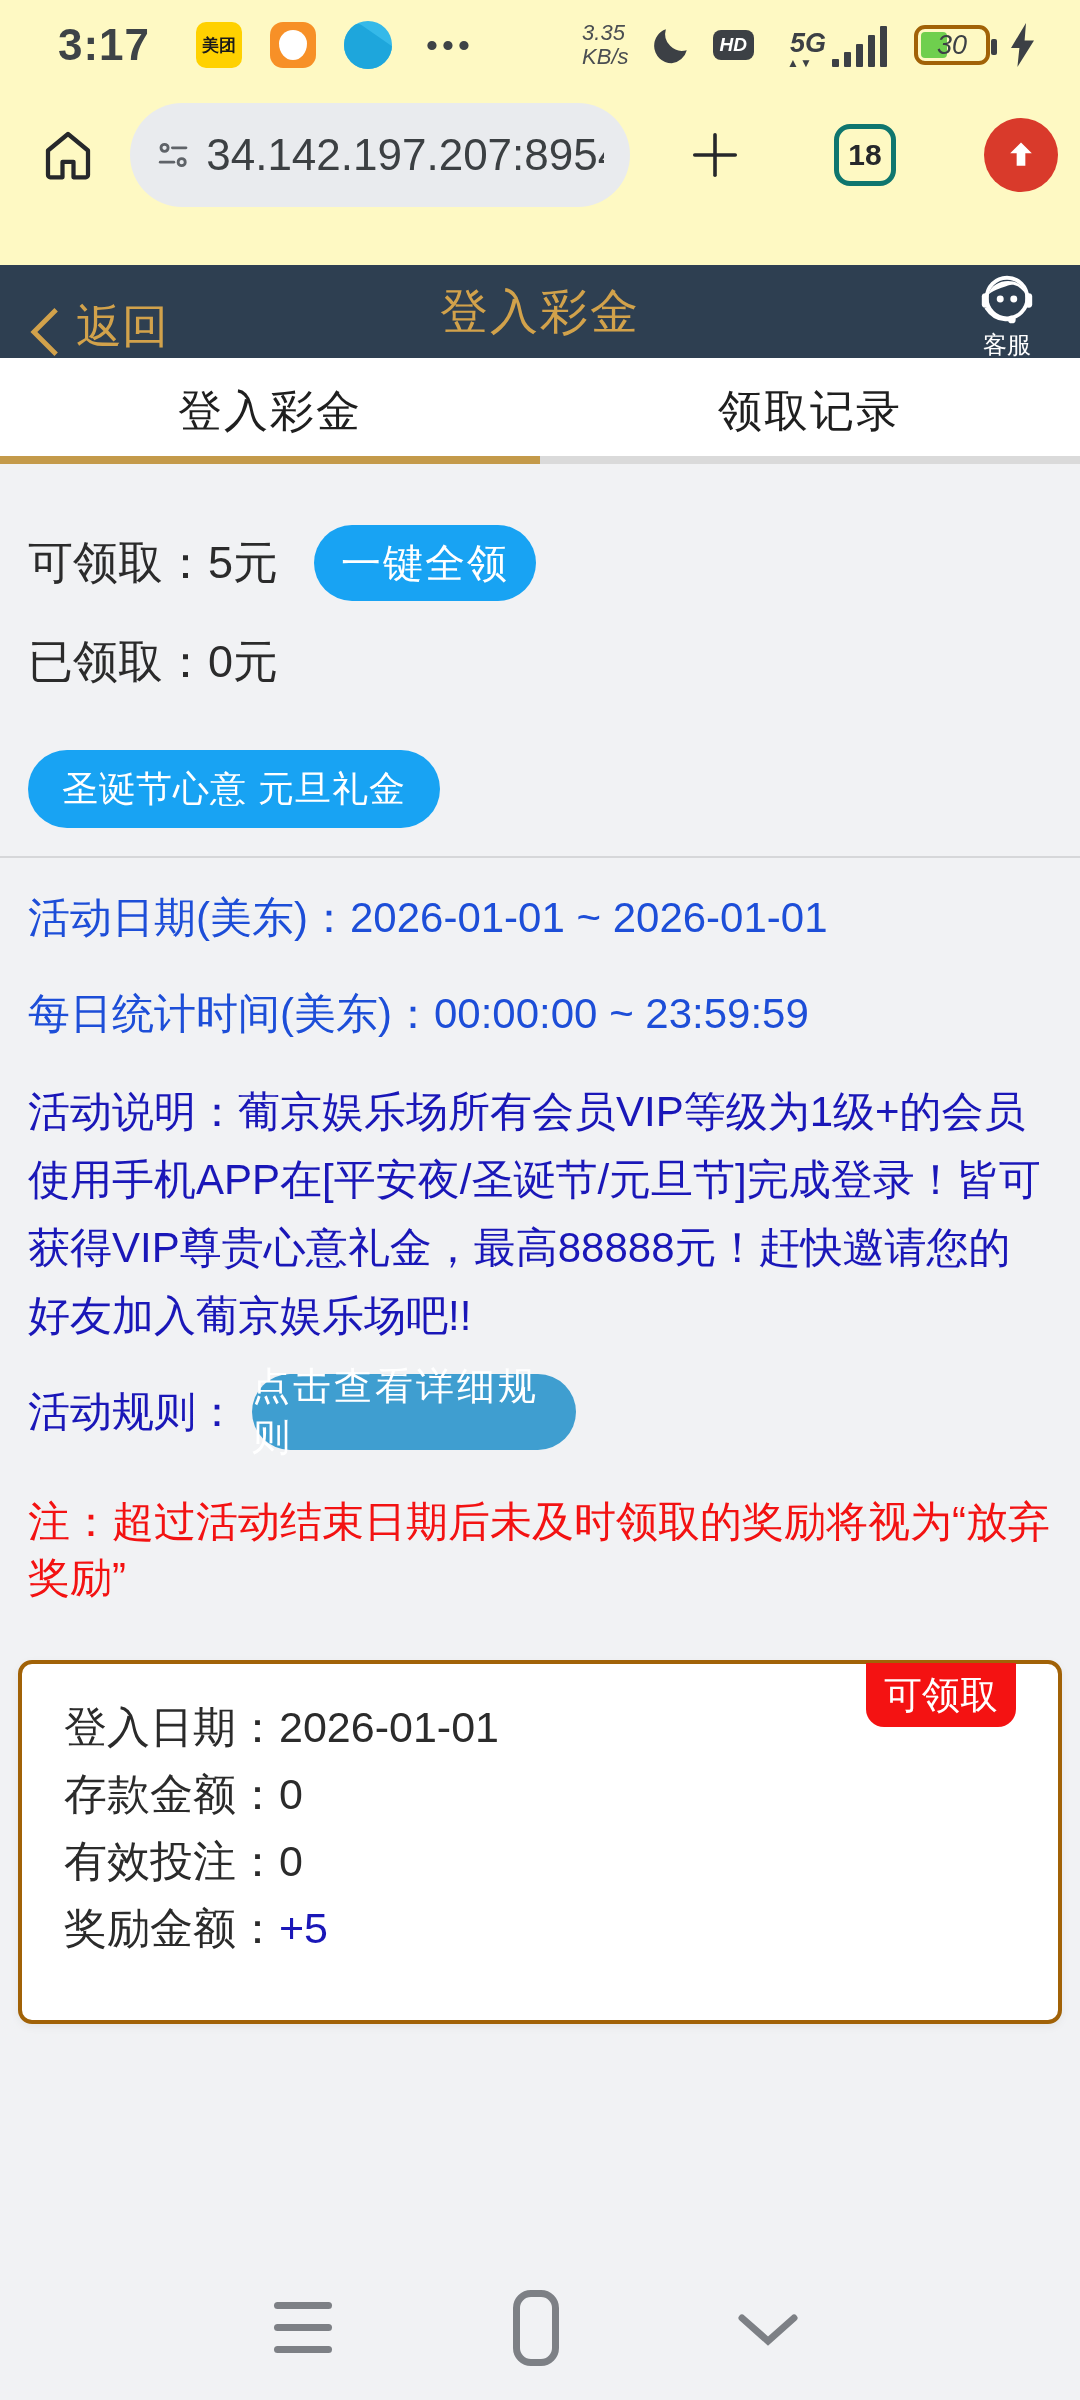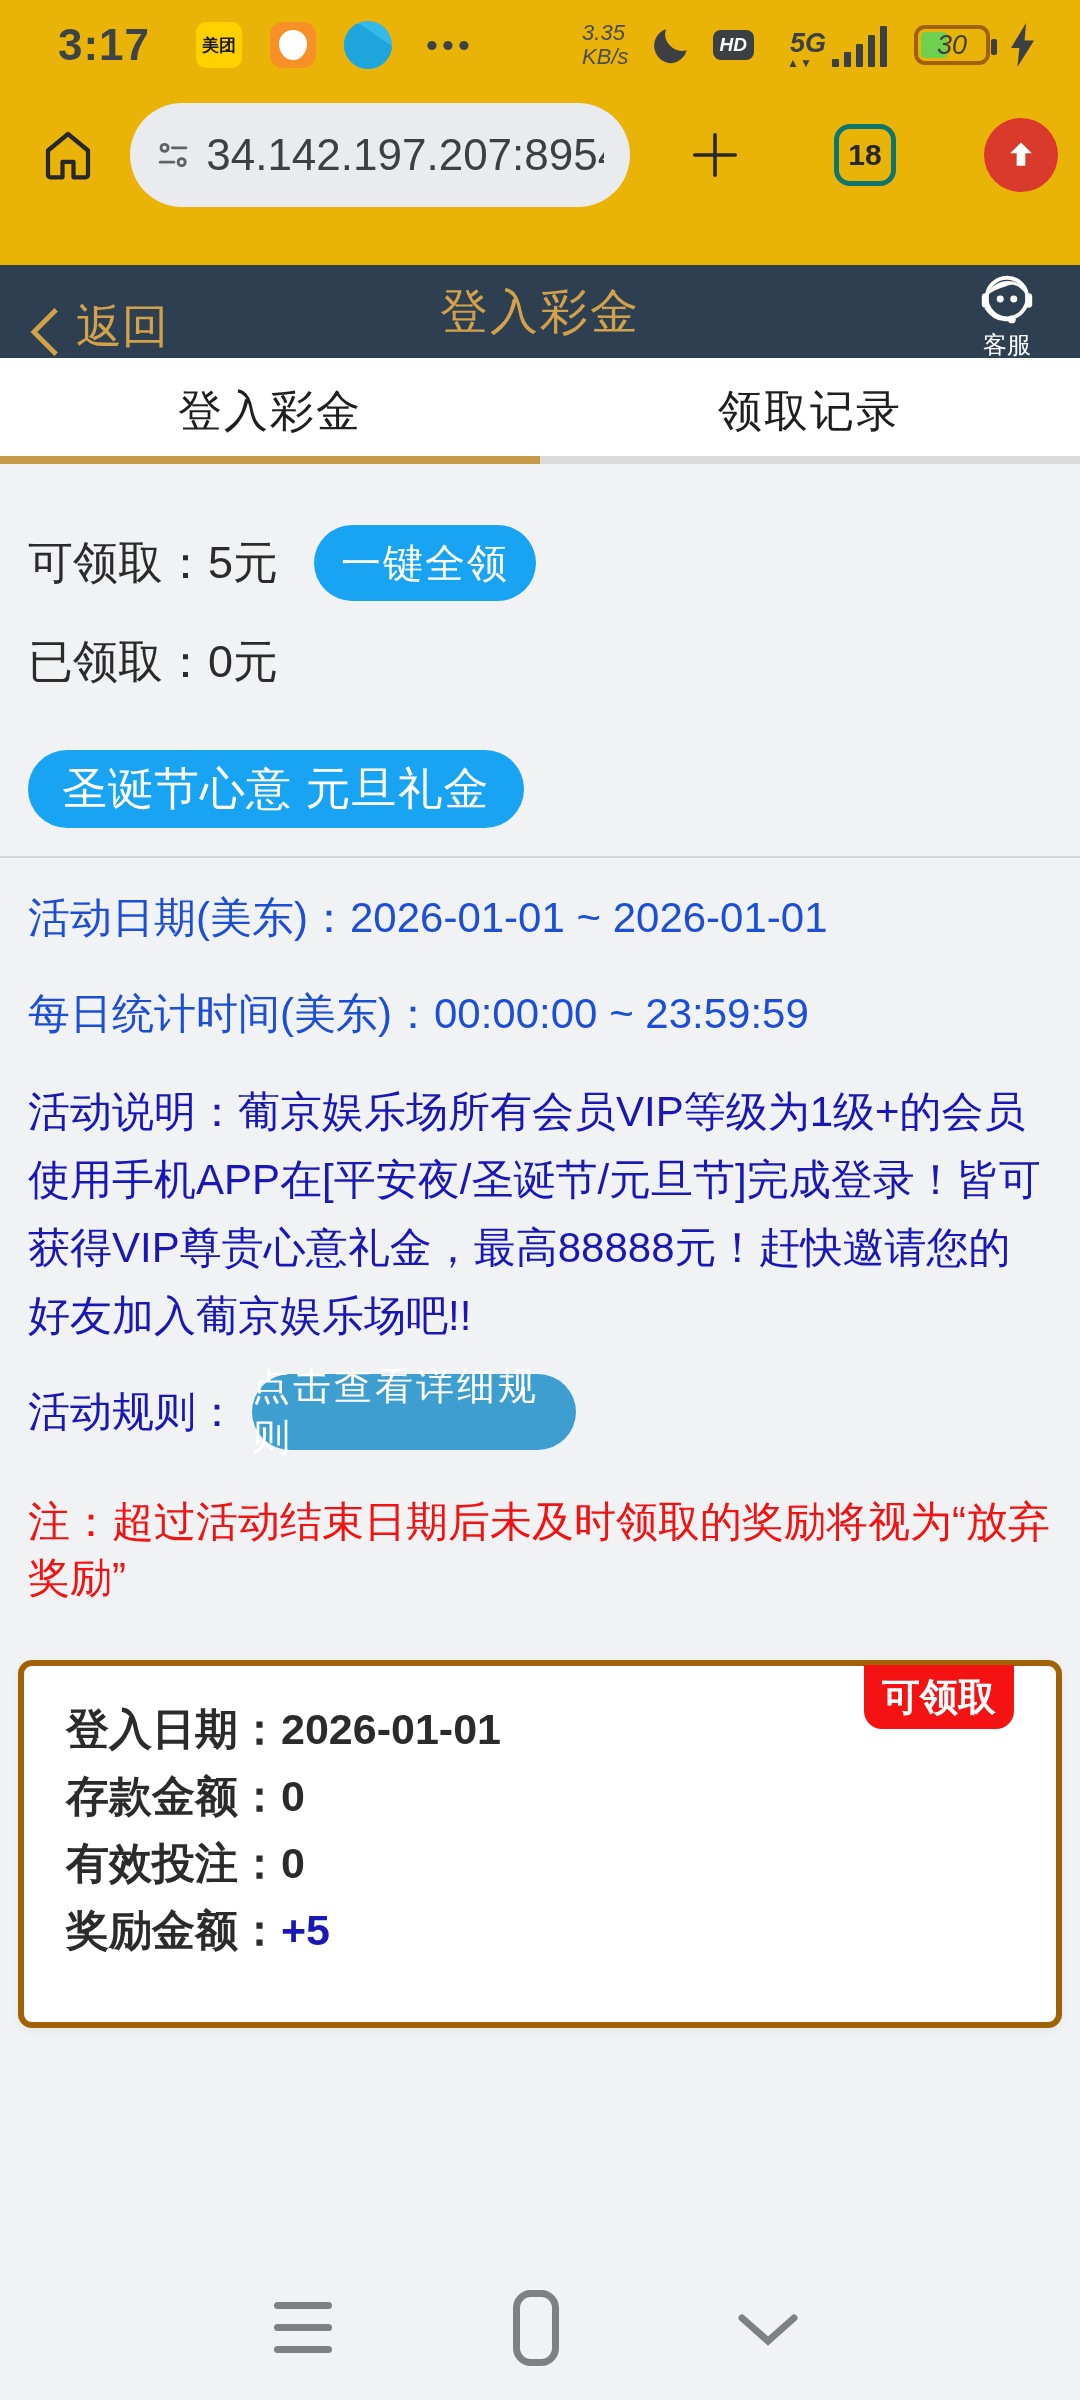--- a/index.html
+++ b/index.html
@@ -1,20 +1,20 @@
 <!DOCTYPE html>
 <html><head>
 <meta charset="utf-8">
 <style>
   html,body{margin:0;padding:0;background:#000;}
   *{box-sizing:border-box;font-family:"Liberation Sans",sans-serif;}
   .screen{position:relative;width:1080px;height:2400px;background:#f1f2f4;overflow:hidden;}
 
   
-  .chrome{position:absolute;top:0;left:0;width:100%;height:265px;background:#eab308;}
+  .chrome{position:absolute;top:0;left:0;width:100%;height:265px;background:#fef9c3;}
   .status-bar{display:flex;align-items:center;height:80px;padding:10px 44px 0 58px;}
   .sb-time{font-size:44px;font-weight:600;color:#3e4347;letter-spacing:1px;}
   .sb-left{display:flex;align-items:center;gap:28px;margin-left:34px;padding-left:12px;}
   .badge-meituan{width:46px;height:46px;border-radius:10px;background:#ffd100;color:#1a1a1a;
     font-size:17px;font-weight:700;display:flex;align-items:center;justify-content:center;}
   .badge-orange{width:46px;height:46px;border-radius:13px;background:#f79027;position:relative;}
   .badge-orange::after{content:"";position:absolute;left:9px;top:8px;width:28px;height:30px;
     background:#fff;border-radius:50% 50% 50% 50%/45% 45% 55% 55%;}
   .badge-blue{width:48px;height:48px;border-radius:50%;background:#35b9e9;position:relative;overflow:hidden;}
   .badge-blue::after{content:"";position:absolute;left:-8px;top:10px;width:52px;height:52px;
@@ -63,34 +63,34 @@
 
   
   .content{position:absolute;top:464px;left:0;right:0;bottom:0;background:#f1f2f4;padding:0 28px;}
   .row{display:flex;align-items:center;}
   .summary1{margin-top:60px;height:78px;}
   .summary-text{font-size:45px;color:#2b2b2b;}
   .claim-btn{margin-left:36px;width:222px;height:76px;border-radius:38px;background:#18a3f3;color:#fff;
     font-size:40px;display:flex;align-items:center;justify-content:center;letter-spacing:2px;}
   .summary2{margin-top:30px;}
   .event-badge{margin-top:58px;display:inline-flex;align-items:center;height:78px;border-radius:39px;
-    background:#18a3f3;color:#fff;font-size:45px;padding:0 34px;letter-spacing:1px;}
+    background:#18a3f3;color:#fff;font-size:36px;padding:0 34px;letter-spacing:1px;}
   .divider{margin:28px -28px 0;height:2px;background:#d6d7d9;}
   .info-line{font-size:42px;color:#1d4ed8;}
   .line-date{margin-top:32px;}
   .line-time{margin-top:40px;}
   .desc{margin-top:36px;font-size:42px;line-height:68px;color:#1a17b8;}
   .rules-row{margin-top:24px;}
   .rules-label{font-size:42px;color:#1a17b8;}
   .rules-btn{margin-left:14px;width:324px;height:76px;border-radius:38px;background:#3f9ed0;color:#fff;
     font-size:38px;display:flex;align-items:center;justify-content:center;letter-spacing:3px;}
   .note{margin-top:44px;font-size:42px;color:#f31212;}
 
-  .card{position:relative;margin:54px -10px 0;background:#fff;border:6px solid #a16207;border-radius:14px;
-    padding:30px 30px 58px 42px;box-shadow:0 3px 10px rgba(0,0,0,0.05);font-weight:bold;}
+  .card{position:relative;margin:54px -10px 0;background:#fff;border:4px solid #a16207;border-radius:14px;
+    padding:30px 30px 58px 42px;box-shadow:0 3px 10px rgba(0,0,0,0.05);}
   .card-badge{position:absolute;top:-1px;right:42px;width:150px;height:64px;background:#f41212;color:#fff;
     font-size:38px;display:flex;align-items:center;justify-content:center;border-radius:0 0 18px 18px;}
   .card-row{font-size:43px;line-height:67px;color:#2b2b2b;}
   .card-row:first-of-type{margin-top:26px;}
   .val-blue{color:#1a17b8;}
 
   
   .nav-bar{position:absolute;left:0;right:0;bottom:0;height:146px;}
   .nav-menu{position:absolute;left:274px;top:48px;display:flex;flex-direction:column;gap:15px;}
   .nav-menu i{display:block;width:58px;height:7px;border-radius:4px;background:#7d8085;}

